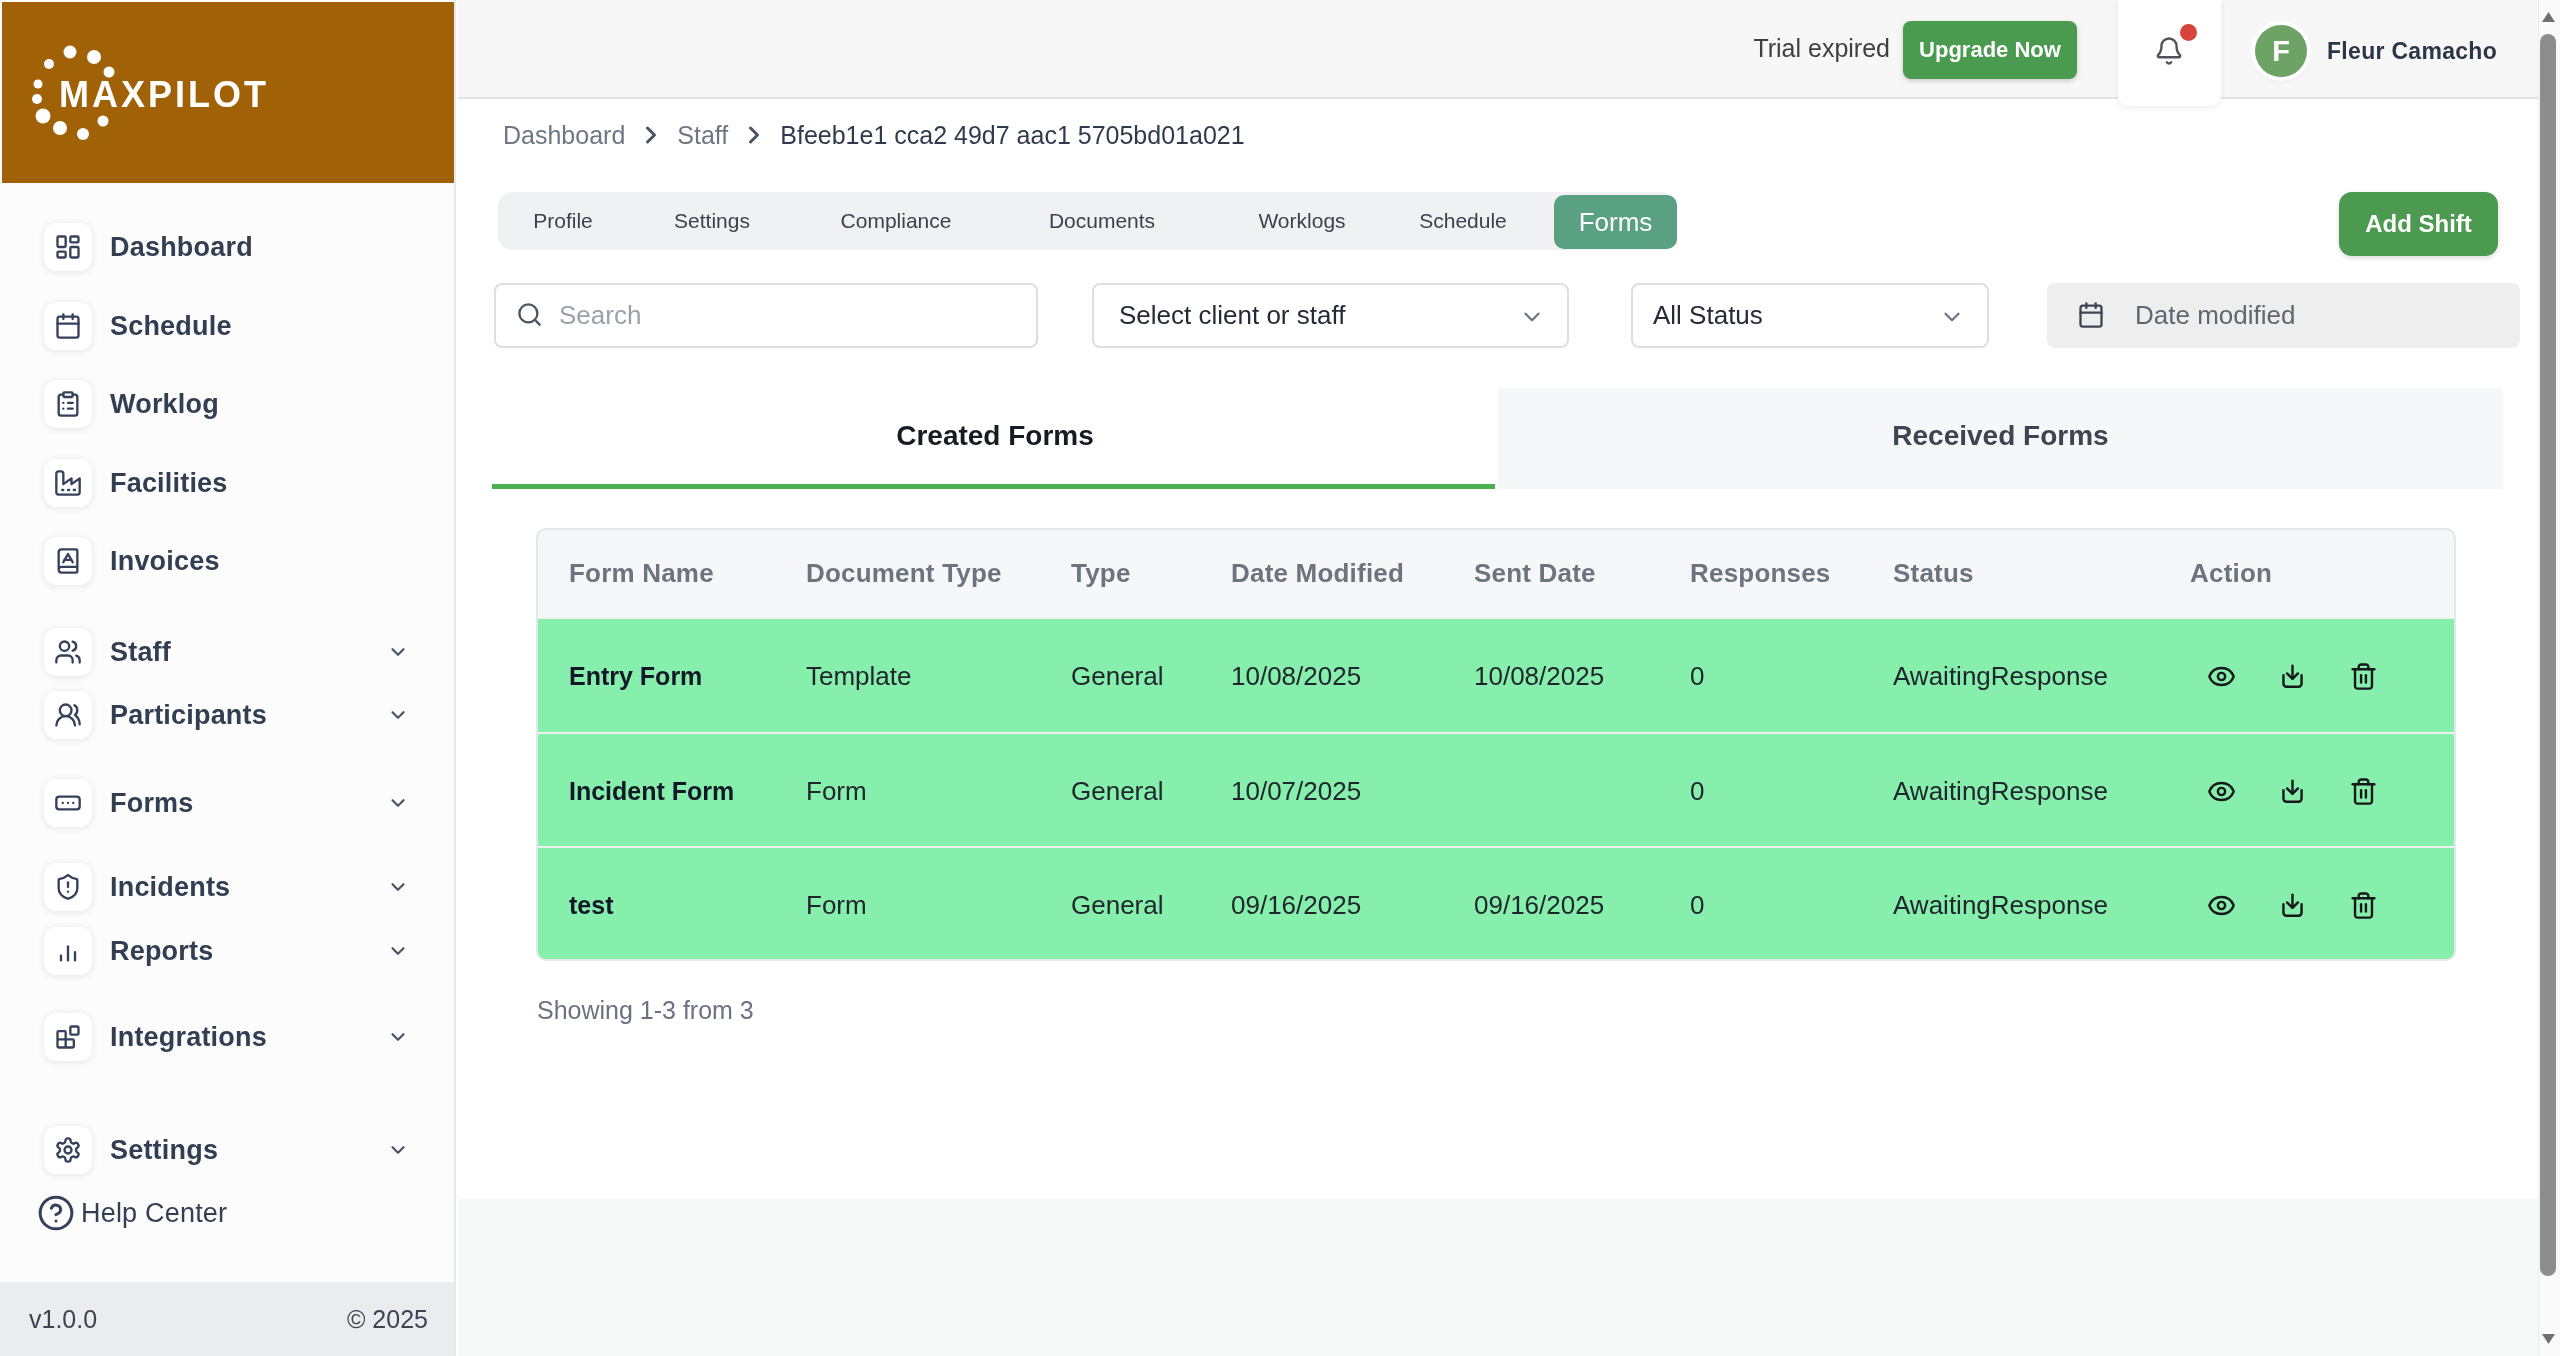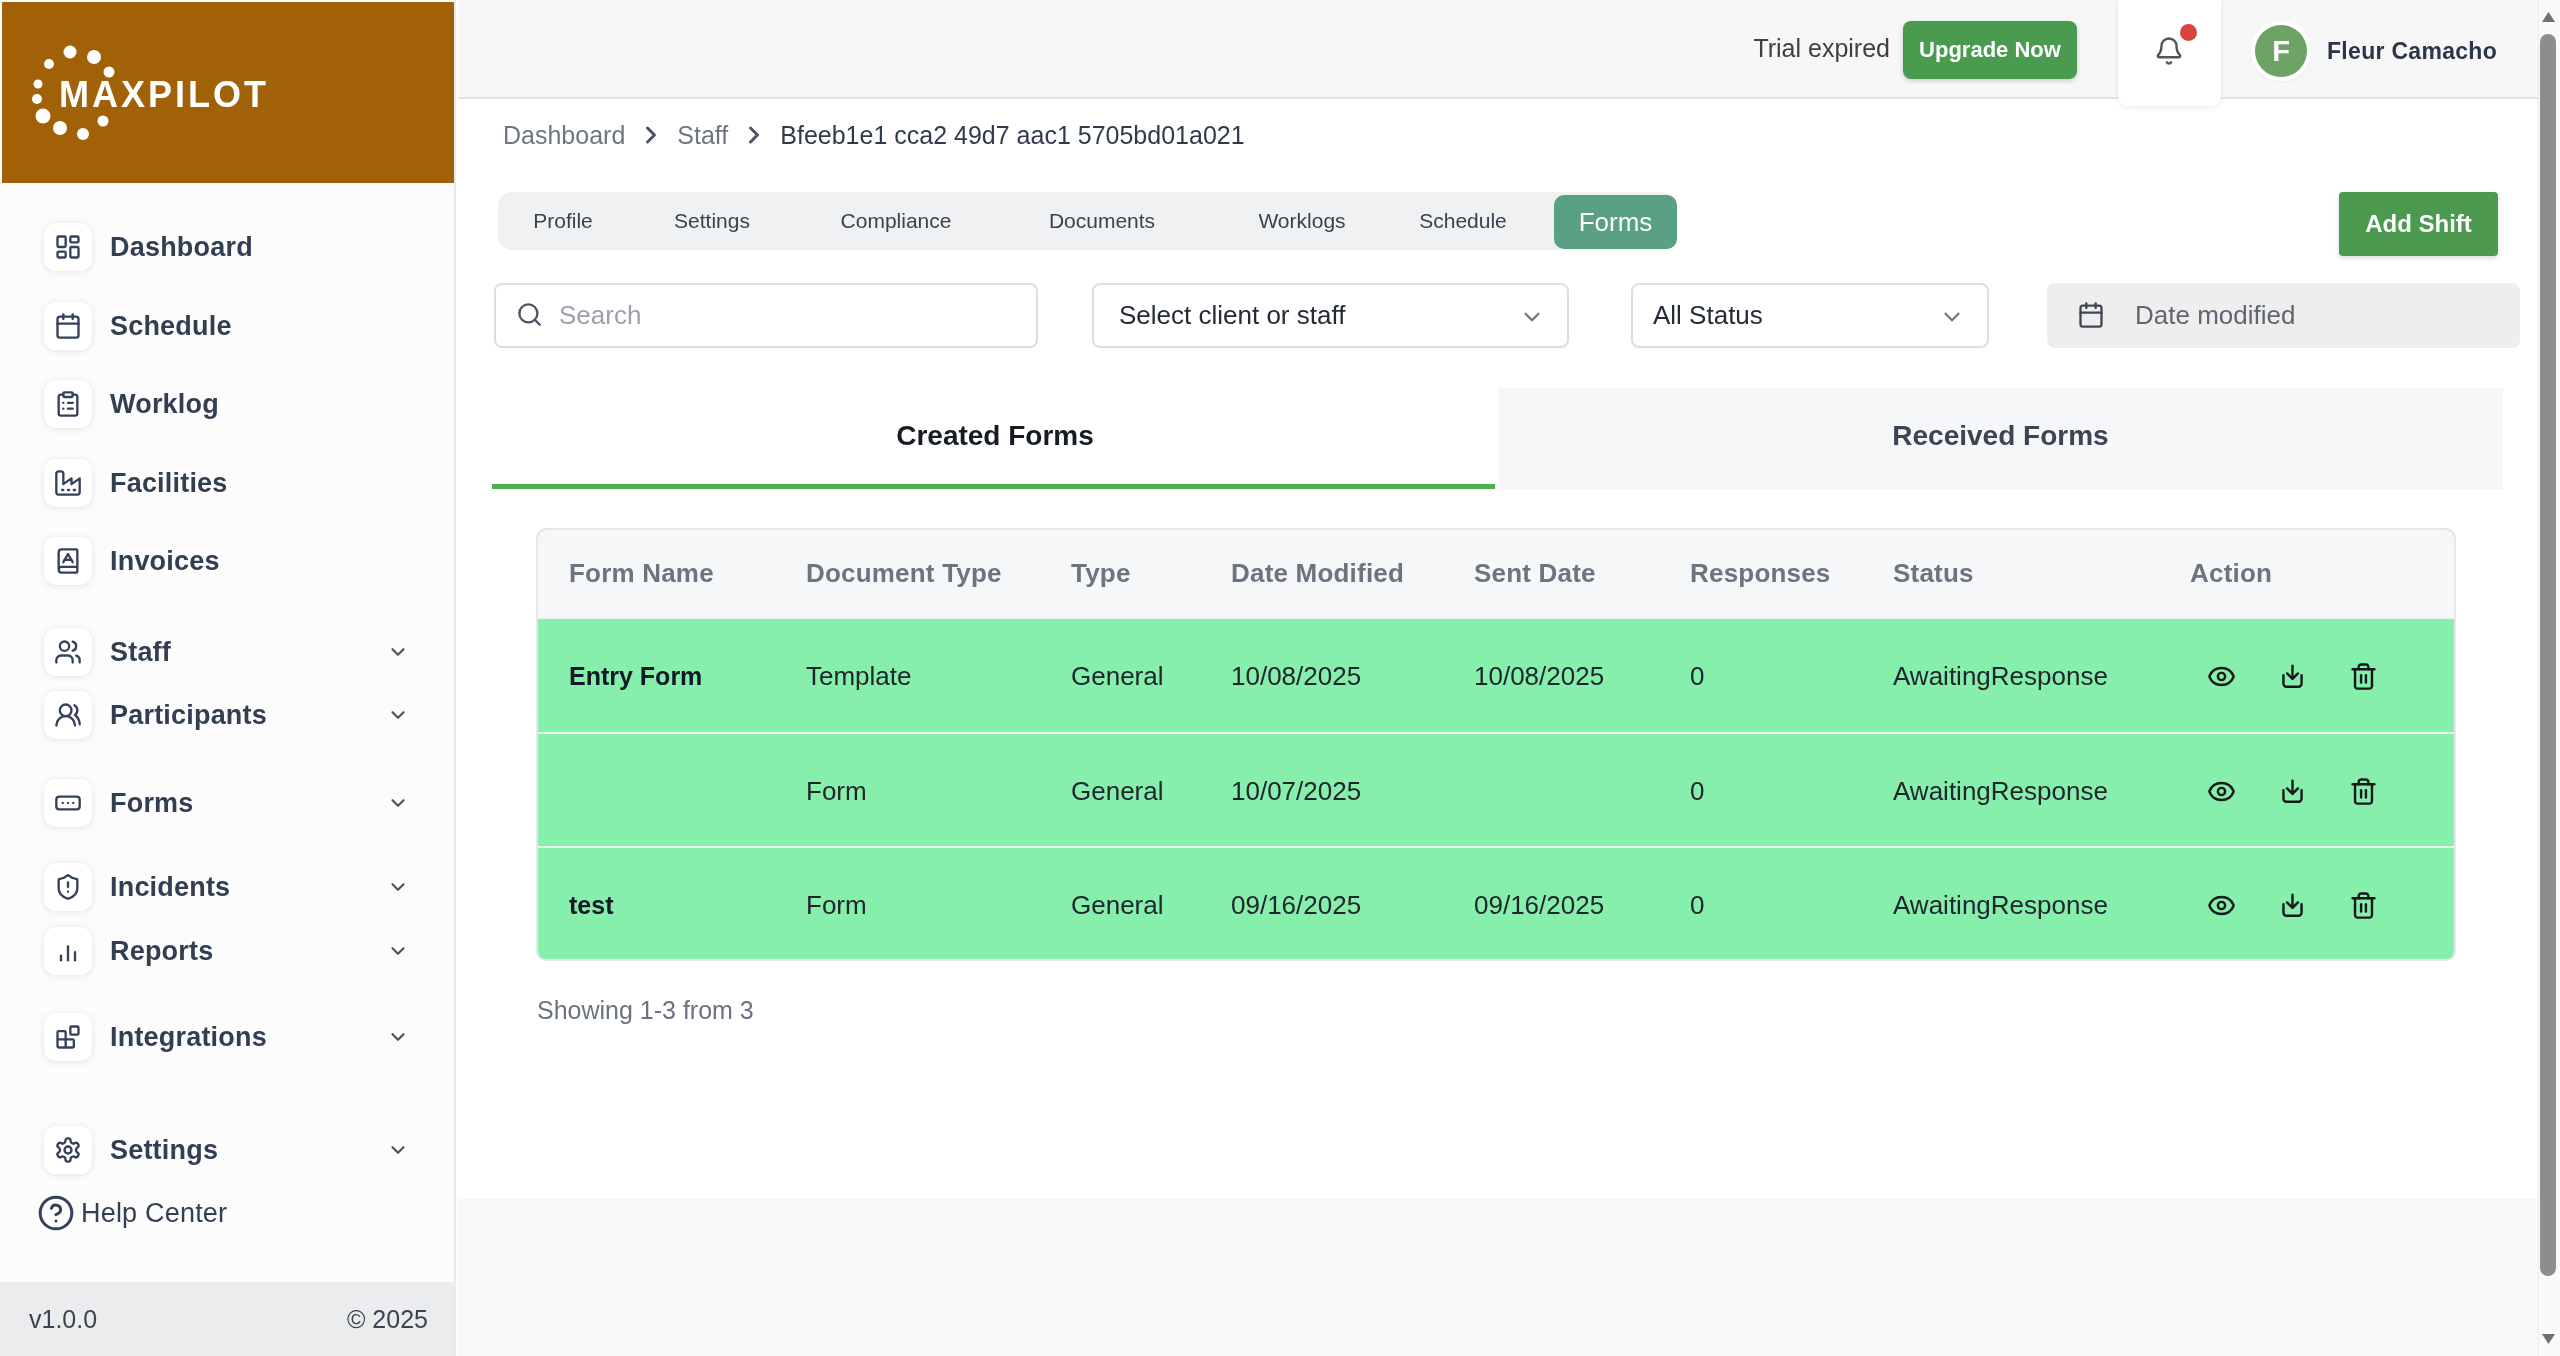--- a/index.html
+++ b/index.html
@@ -21,21 +21,21 @@
 #upg{left:1903px;top:21px;width:174px;height:58px;background:#4a9b4f;border-radius:8px;color:#fff;font-weight:bold;font-size:22px;text-align:center;line-height:58px;white-space:nowrap;box-shadow:0 2px 5px rgba(0,0,0,.18)}
 #bellpanel{left:2118px;top:0;width:103px;height:106px;background:#fff;border-radius:0 0 10px 10px;box-shadow:0 2px 6px rgba(0,0,0,.07)}
 #avatar{left:2255px;top:25px;width:52px;height:52px;border-radius:50%;background:#6da466;color:#fff;font-size:29px;font-weight:bold;text-align:center;line-height:52px;box-shadow:0 0 0 4px #fff,0 2px 6px rgba(0,0,0,.15)}
 #uname{left:2327px;top:0;line-height:102px;font-size:23px;font-weight:bold;color:#2b3648;letter-spacing:.3px}
 
 #belowcard{left:458px;top:1199px;width:2080px;height:157px;background:#f7f8f8}
 #crumbs{left:503px;top:121px;height:34px;font-size:25px;color:#6e7683}
 #tabspill{left:498px;top:192px;width:1177px;height:58px;background:#f0f1f2;border-radius:14px}
 .tab{position:absolute;top:192px;height:58px;line-height:58px;font-size:21px;color:#3a4250}
 #formspill{left:1554px;top:195px;width:123px;height:54px;background:#5aa183;border-radius:10px;color:#fff;text-align:center;line-height:54px;font-size:26px}
-#addshift{left:2339px;top:192px;width:159px;height:64px;background:#4c9950;border-radius:4px;color:#fff;font-weight:bold;font-size:24px;text-align:center;line-height:64px;box-shadow:0 2px 5px rgba(0,0,0,.15)}
+#addshift{left:2339px;top:192px;width:159px;height:64px;background:#4c9950;border-radius:13px;color:#fff;font-weight:bold;font-size:24px;text-align:center;line-height:64px;box-shadow:0 2px 5px rgba(0,0,0,.15)}
 .fbox{position:absolute;top:283px;height:65px;background:#fff;border:2px solid #dcdee0;border-radius:8px;box-sizing:border-box}
 .ftext{font-size:26px;color:#242b36;line-height:61px;position:absolute;top:0}
 
 #recpanel{left:1498px;top:388px;width:1005px;height:101px;background:#f6f7f8}
 #createdlbl{left:460px;top:388px;width:1070px;height:96px;text-align:center;line-height:96px;font-size:28px;font-weight:bold;color:#171c24}
 #receivedlbl{left:1498px;top:388px;width:1005px;height:96px;text-align:center;line-height:96px;font-size:28px;font-weight:bold;color:#3d4553}
 #greenline{left:492px;top:484px;width:1003px;height:5px;background:#4caf50}
 
 #card{left:536px;top:528px;width:1920px;height:433px;border:2px solid #e5e7e9;border-radius:10px;box-sizing:border-box;background:#86efac}
 .th{position:absolute;top:0;height:87px;line-height:87px;font-size:26px;font-weight:bold;color:#6d7480;letter-spacing:.2px}
@@ -445,20 +445,21 @@
         </g>
       </svg>
     <svg class="aicon" style="left:1811px" width="29" height="29" viewBox="0 0 24 24">
         <g class="ic" style="stroke:#16181b">
           <use href="#i-trash"></use>
         </g>
       </svg>
   </div>
   <div class="sep" style="top:202px"></div>
   <div class="row" style="top:204px">
+    <div class="td bold" style="left:31px">Incident Form</div>
     <div class="td" style="left:268px">Form</div>
     <div class="td" style="left:533px">General</div>
     <div class="td" style="left:693px">10/07/2025</div>
     <div class="td" style="left:1152px">0</div>
     <div class="td" style="left:1355px">AwaitingResponse</div>
     <svg class="aicon" style="left:1669px" width="29" height="29" viewBox="0 0 24 24">
         <g class="ic" style="stroke:#16181b">
           <use href="#i-eye"></use>
         </g>
       </svg>

